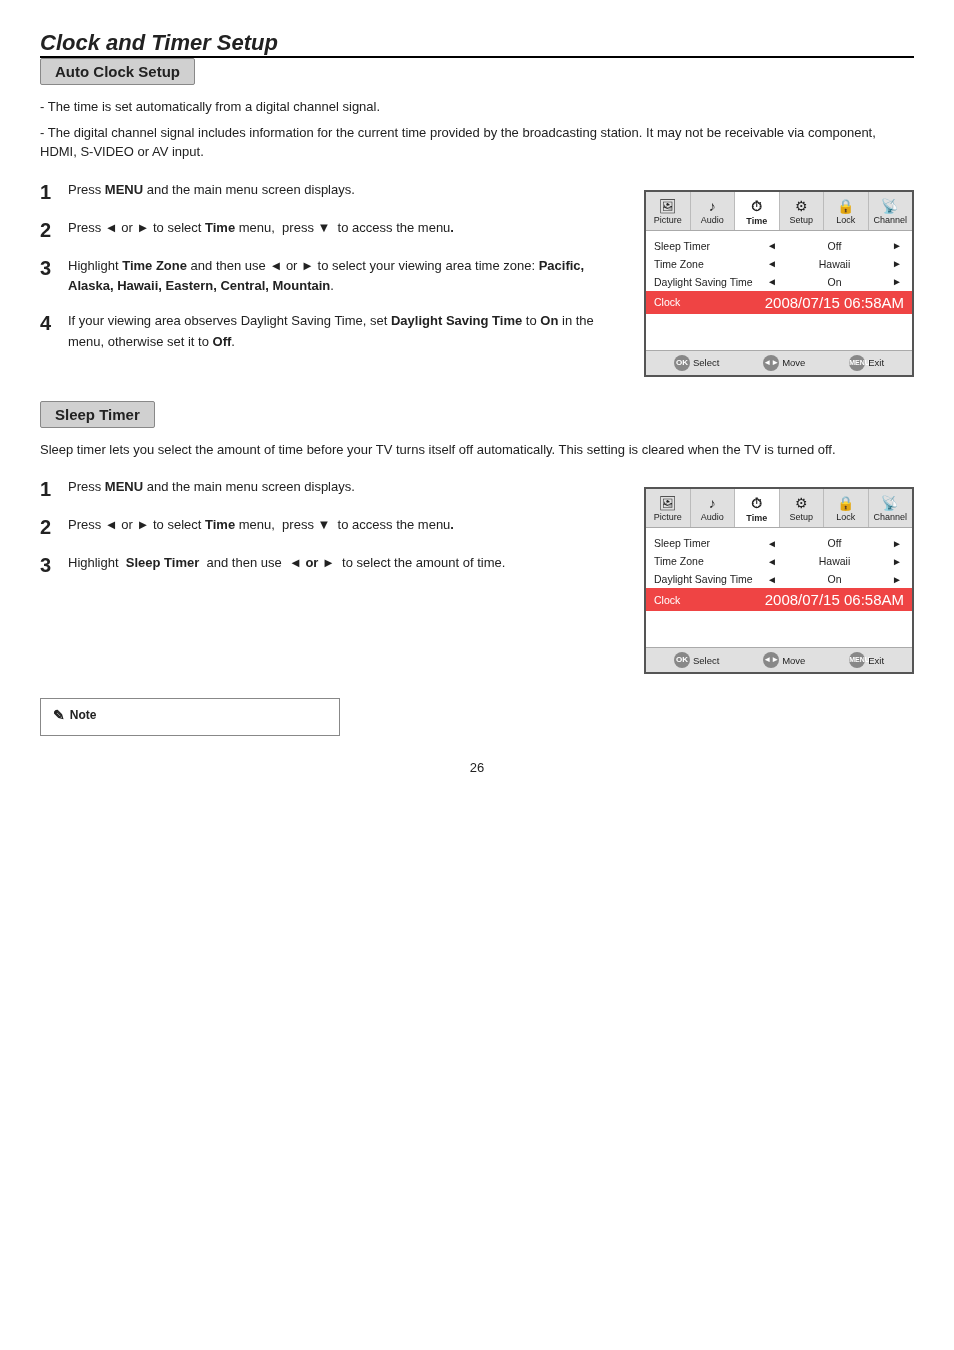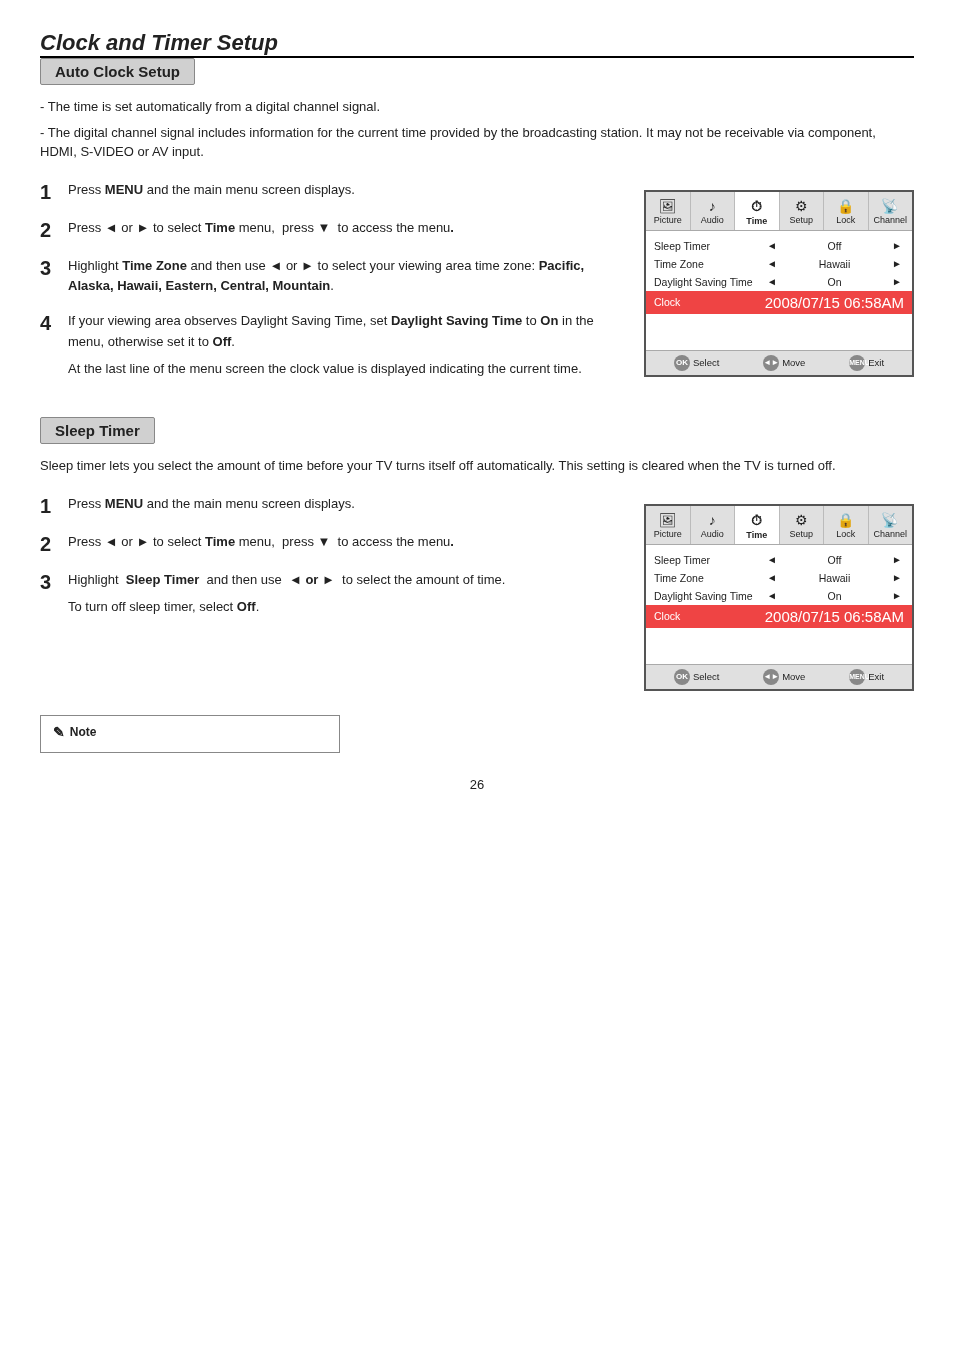--- a/index.html
+++ b/index.html
@@ -282,23 +282,20 @@
         <div class="step-num">3</div>
         <div class="step-text">
           Highlight <b>Time Zone</b> and then use <b>◄</b> or <b>►</b> to select your viewing area time zone: <b>Pacific, Alaska, Hawaii, Eastern, Central, Mountain</b>.
         </div>
       </div>
 
       <div class="step">
         <div class="step-num">4</div>
         <div class="step-text">
           If your viewing area observes Daylight Saving Time, set <b>Daylight Saving Time</b> to <b>On</b> in the menu, otherwise set it to <b>Off</b>.
-          <div class="sub-step-text">
-            At the last line of the menu screen the clock value is displayed indicating the current time.
-          </div>
         </div>
       </div>
 
     </div>
 
     <div class="image-col menu-ui-wrapper">
       <div class="menu-ui">
 
         <div class="menu-tabs">
           <div class="menu-tab">
@@ -393,23 +390,20 @@
         <div class="step-num">2</div>
         <div class="step-text">
           Press <b>◄</b> or <b>►</b> to select <b>Time</b> menu,&nbsp; press <b>▼</b> &nbsp;to access the menu<b>.</b>
         </div>
       </div>
 
       <div class="step">
         <div class="step-num">3</div>
         <div class="step-text">
           Highlight &nbsp;<b>Sleep Timer</b>&nbsp; and then use &nbsp;<b>◄ or ►</b>&nbsp; to select the amount of time.
-          <div class="sub-step-text">
-            To turn off sleep timer, select <b>Off</b>.
-          </div>
         </div>
       </div>
 
     </div>
 
     <div class="image-col menu-ui-wrapper">
       <div class="menu-ui">
 
         <div class="menu-tabs">
           <div class="menu-tab">

